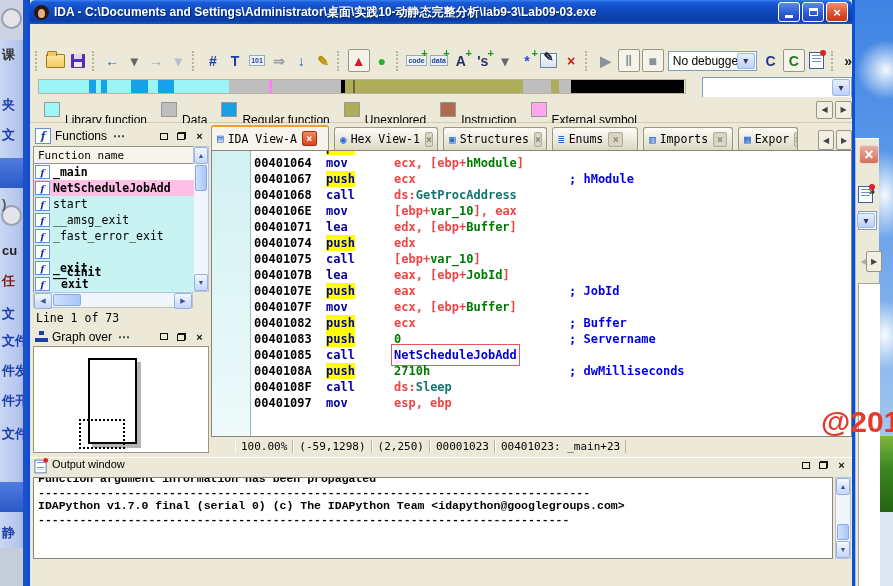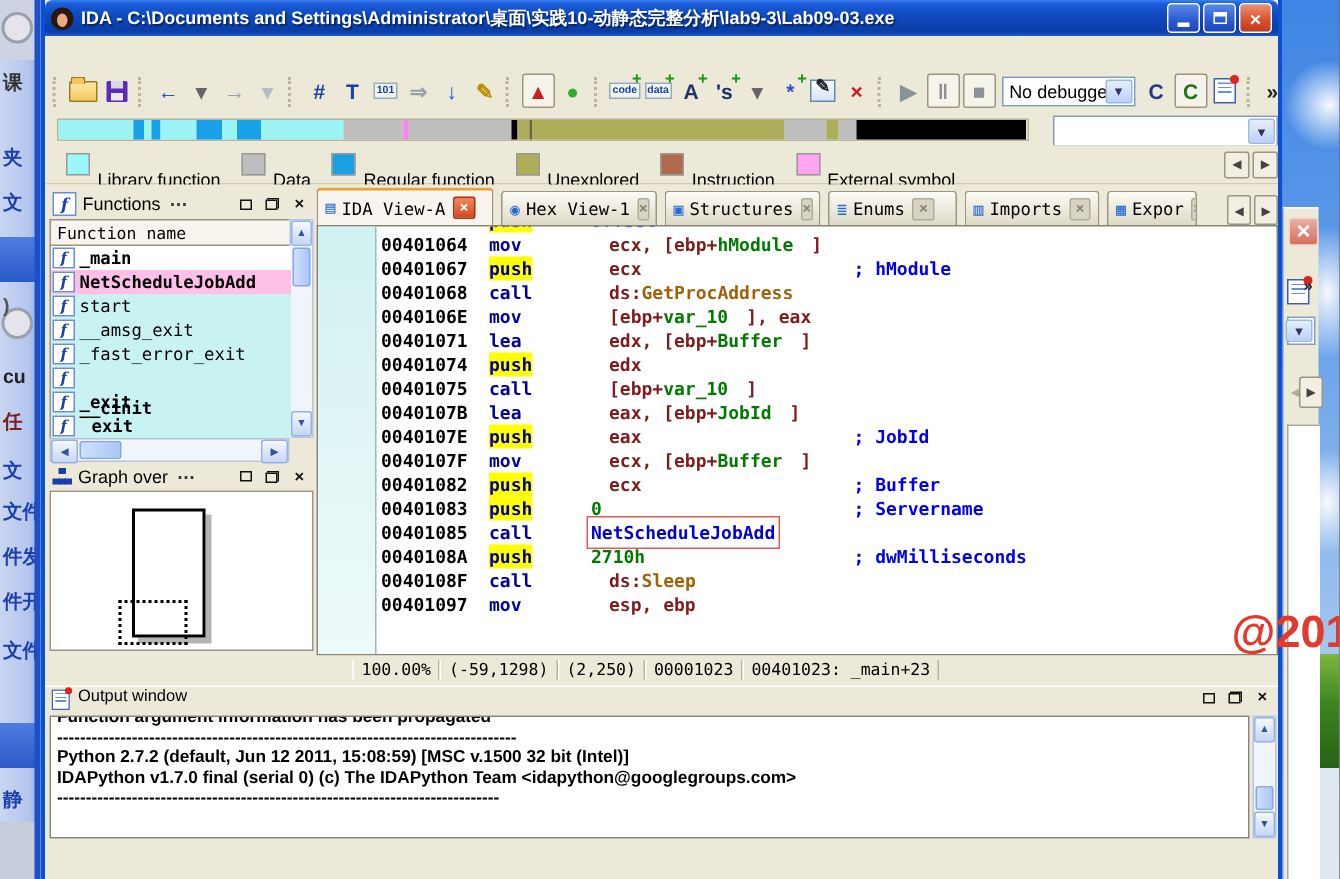--- a/index.html
+++ b/index.html
@@ -144,35 +144,35 @@
   #disasm-margin{position:absolute;left:0;top:0;width:38px;height:100%;
       background:linear-gradient(180deg,#d2f1f1,#eefafa);border-right:1px solid #9ab8c8;}
   #dlines{position:absolute;left:0;top:-12px;width:100%;}
   .dline{height:16px;line-height:16px;font-family:"DejaVu Sans Mono",monospace;font-size:12px;font-weight:bold;
          position:relative;white-space:nowrap;}
   .d-addr{position:absolute;left:42px;color:#000;}
   .d-mnem{position:absolute;left:114px;color:#00009b;}
   .d-mnem.hl{background:#ffff00;}
   .d-ops{position:absolute;left:182px;}
   .d-cmt{position:absolute;left:357px;color:#0000ee;}
-  .seg-p{color:#7f1d1d;margin-left:12px;} .seg-v{color:#007a00;} .seg-n{color:#007a00;}
-  .seg-i{color:#a16207;} .seg-b{color:#0000d8;}
+  .seg-p{color:#ef4444;} .seg-v{color:#007a00;} .seg-n{color:#007a00;}
+  .seg-i{color:#0f766e;} .seg-b{color:#0000d8;}
   .opbox{outline:1px solid #e05a5a;outline-offset:2px;}
   
   #dstatus{position:absolute;left:0;top:314px;width:641px;height:19px;background:#ece9d8;
            display:flex;align-items:center;font-family:"DejaVu Sans Mono",monospace;font-size:11px;padding-left:24px;box-sizing:border-box;}
   #dstatus span{padding:0 5px;border-right:1px solid #b8b49e;border-left:1px solid #fff;white-space:nowrap;}
   #watermark{position:absolute;left:610px;top:282px;font-size:30px;font-weight:bold;color:#e23a2c;
              letter-spacing:0px;font-family:"Liberation Sans",sans-serif;z-index:5;}
   
   #outputwin{position:absolute;left:0;top:457px;width:822px;height:103px;background:#ece9d8;border-top:1px solid #fff;}
   #ow-title{height:19px;display:flex;align-items:flex-start;font-size:11px;padding:0 3px;}
   #ow-content{position:absolute;left:3px;top:19px;width:800px;height:82px;background:#fff;border:1px solid #888478;
               overflow:hidden;box-sizing:border-box;padding-left:4px;}
-  .ow-line{height:13.5px;line-height:13.5px;font-family:Liberation Sans, sans-serif;font-size:11.5px;font-weight:bold;white-space:nowrap;}
+  .ow-line{height:13.5px;line-height:13.5px;font-family:Liberation Mono, monospace;font-size:11.5px;font-weight:bold;white-space:nowrap;}
   #ow-scroll{position:absolute;right:1px;top:19px;width:16px;height:82px;}
   
   #pythonbar{position:absolute;left:0;top:560px;width:822px;height:26px;background:#ece9d8;}
   #py-btn{position:absolute;left:4px;top:5px;width:40px;height:21px;border:1px solid #5a7a5a;border-radius:4px;
           background:#ece9d8;font-size:11px;display:flex;align-items:center;justify-content:center;}
   #py-input{position:absolute;left:48px;top:3px;width:770px;height:20px;background:#fff;border:1px solid #7f9db9;box-sizing:border-box;}
 </style>
 </head>
 <body>
 
@@ -439,20 +439,21 @@
               <span class="f-ic">f</span>
               <span style="font-weight: bold; padding-left: 8px;">exit</span>
             </div>
           </div>
         <div id="func-hscroll" style="width:160px;">
           <div class="sb-btn">◀</div>
           <div class="sb-thumb" style="width:26px;margin:1px;"></div>
           <div style="flex:1"></div>
           <div class="sb-btn">▶</div>
         </div>
+        <div id="line-status">Line 1 of 73</div>
         <div class="panel-title" style="height:19px;">
           <span class="graph-ic"></span>
           <span class="pt-label">Graph over</span>
           <span class="pt-dots">⋯</span>
           <span class="pt-sp"></span>
           <span class="wbtn">
               <span class="maxg"></span>
             </span>
           <span class="wbtn">
               <span class="restg"></span>
@@ -617,21 +618,20 @@
             <span class="maxg"></span>
           </span>
         <span class="wbtn">
             <span class="restg"></span>
           </span>
         <span class="wbtn">×</span>
       </div>
       <div id="ow-content">
           <div class="ow-line" style="margin-top: -6px;">Function argument information has been propagated</div>
           <div class="ow-line">--------------------------------------------------------------------------------</div>
-          <div class="ow-line">Python 2.7.2 (default, Jun 12 2011, 15:08:59) [MSC v.1500 32 bit (Intel)]</div>
           <div class="ow-line">IDAPython v1.7.0 final (serial 0) (c) The IDAPython Team &lt;idapython@googlegroups.com&gt;</div>
           <div class="ow-line">-----------------------------------------------------------------------------</div>
         </div>
       <div id="ow-scroll" class="vscroll" style="height:82px;">
         <div class="sb-btn">▲</div>
         <div style="flex:1"></div>
         <div class="sb-thumb" style="height:14px;margin:1px;"></div>
         <div class="sb-btn">▼</div>
       </div>
     </div>

